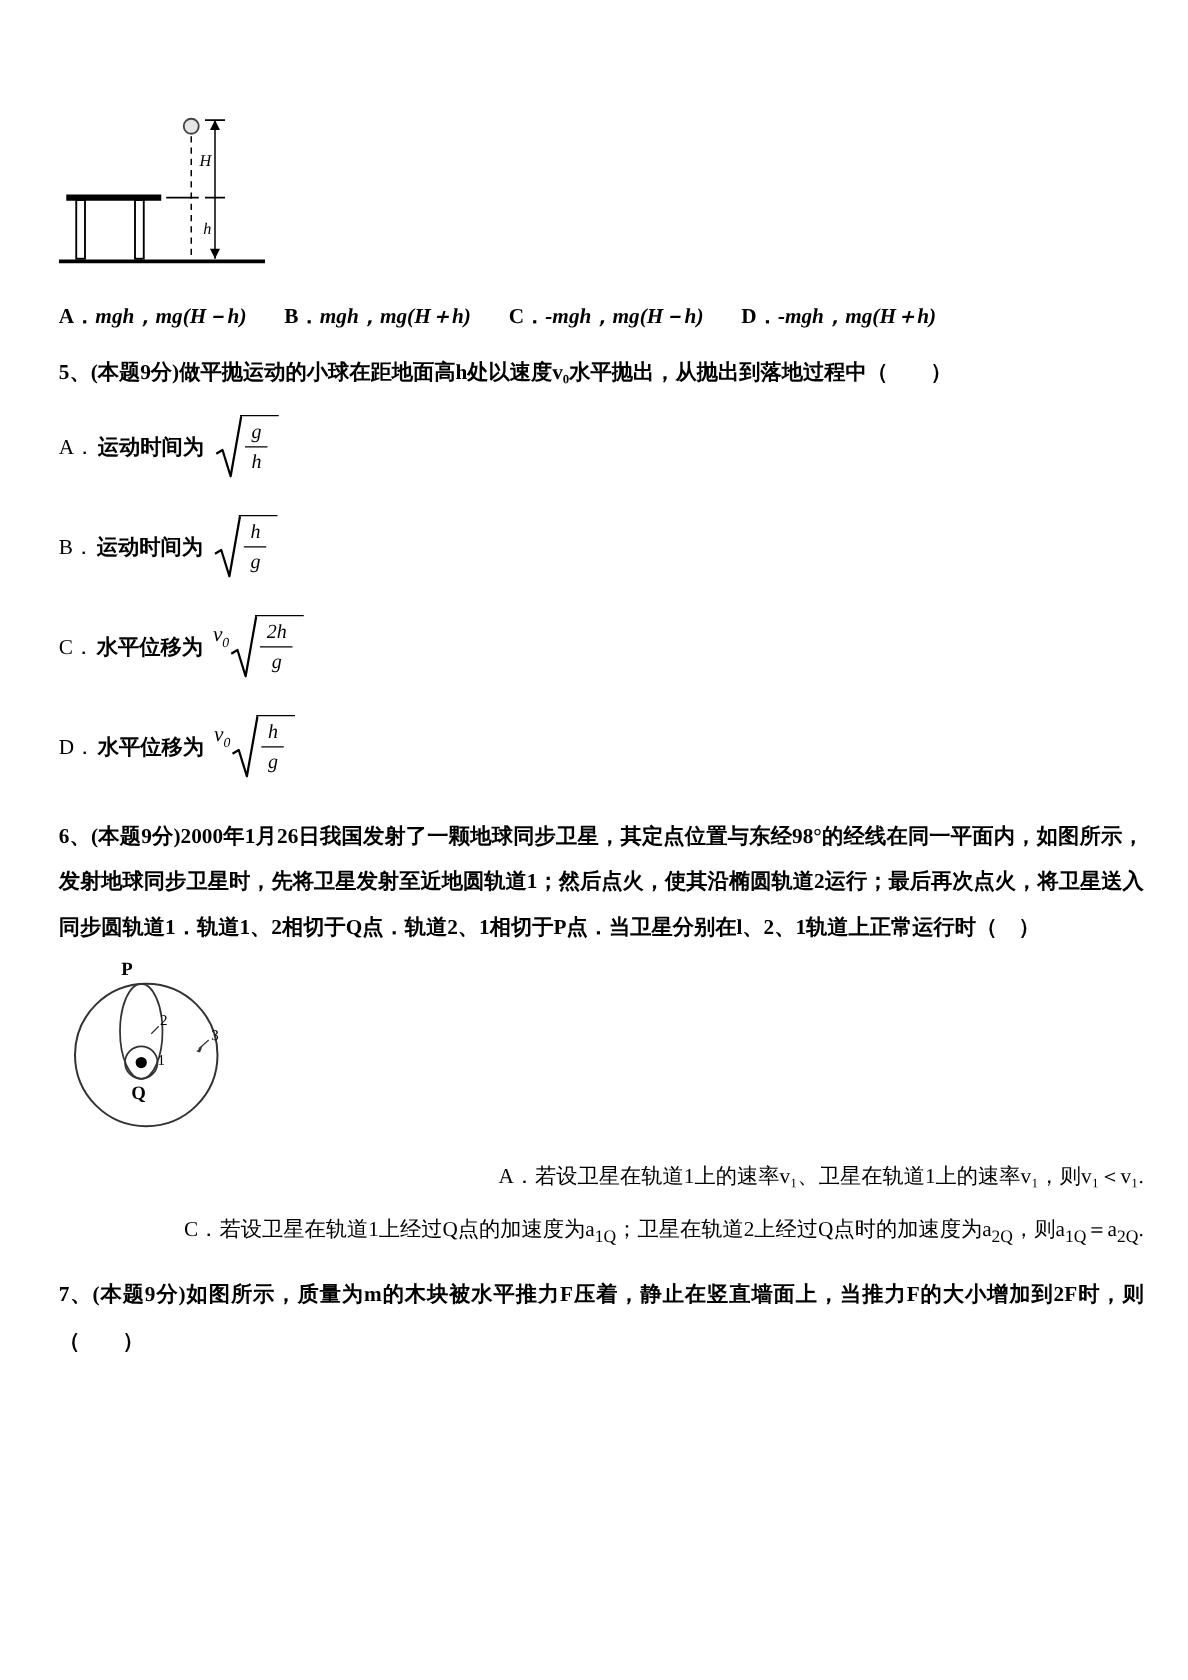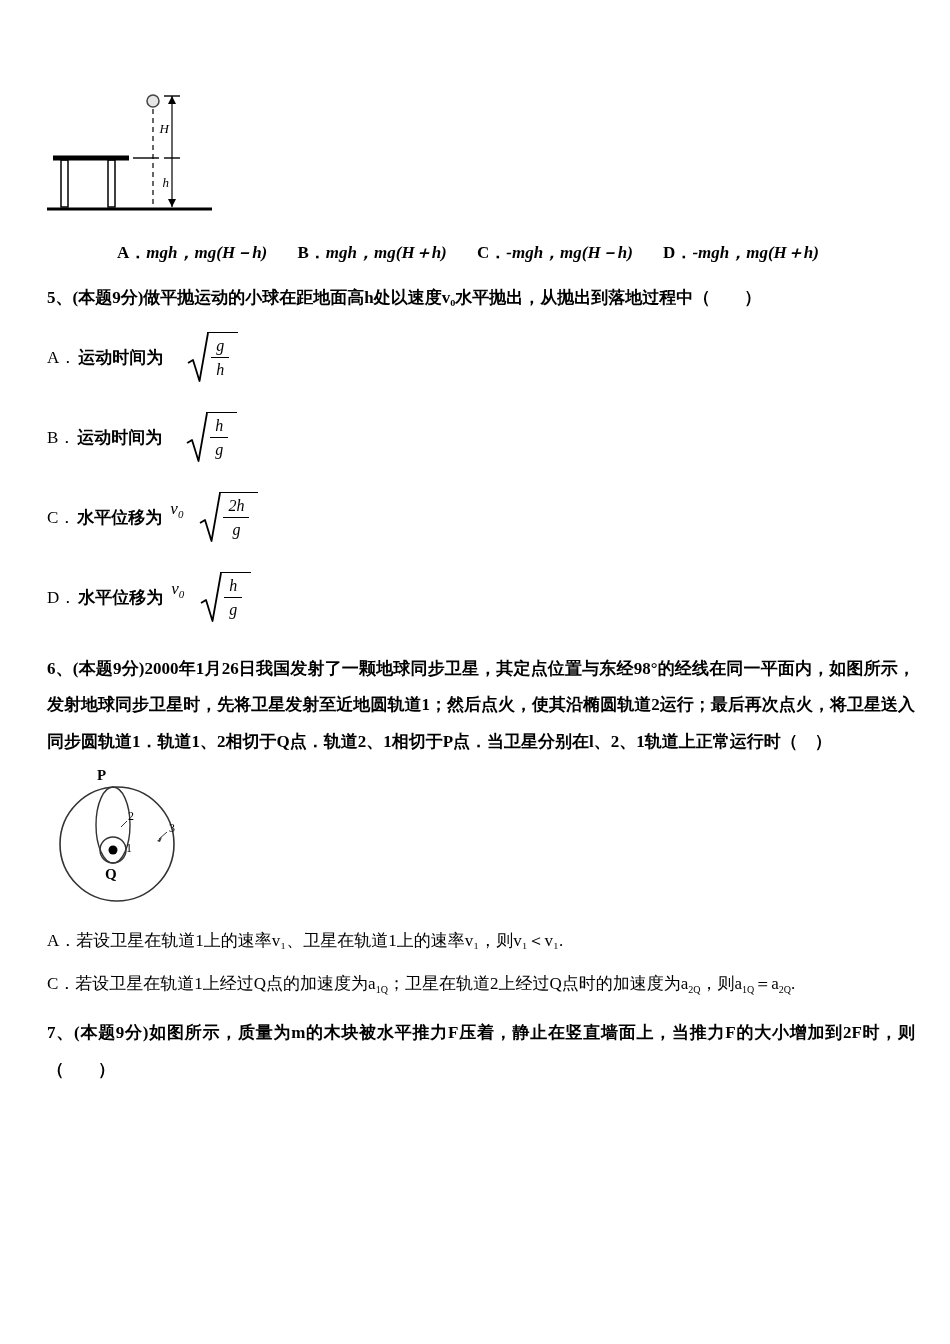--- a/index.html
+++ b/index.html
@@ -4,47 +4,47 @@
 <style>
   html,body{margin:0;padding:0;background:#ffffff;}
   .page{position:relative;width:950px;height:1344px;background:#ffffff;overflow:hidden;
         font-family:"Liberation Serif","DejaVu Serif",serif;color:#000;}
   .content{position:absolute;left:47px;top:0;width:868px;font-size:17px;}
 
   
   .fig1{margin-top:88px;width:170px;height:126px;}
 
   
-  .q4-line{margin-top:22px;white-space:nowrap;text-align:center;}
+  .q4-line{margin-top:22px;white-space:nowrap;}
   .q4-label{font-weight:bold;}
   .q4-formula{font-weight:bold;font-style:italic;margin-right:26px;}
 
   
   .q-stem{margin-top:16px;line-height:2.15;text-align:justify;font-weight:bold;}
 
   
   .q5-option{display:flex;align-items:center;margin:14px 0 26px;}
   .opt-label{margin-right:2px;}
   .opt-text{margin-right:8px;font-weight:bold;}
   .opt-formula{display:inline-flex;align-items:center;}
-  .pre-var{font-style:italic;position:relative;top:-8px;margin-right:16px;text-align:center;}
+  .pre-var{font-style:italic;position:relative;top:-8px;margin-right:1px;text-align:center;}
   .pre-var sub{font-size:11px;font-style:italic;}
   .sqrt{display:inline-flex;align-items:flex-start;}
   .radical-svg{display:block;}
   .radicand{border-top:1.7px solid #000;margin-left:-2px;margin-top:1px;padding:3px 9px 0 4px;}
   .frac{display:flex;flex-direction:column;align-items:center;font-style:italic;line-height:1.2;font-size:16px;}
   .frac .num{border-bottom:1.4px solid #000;padding:0 5px 2px;}
   .frac .den{padding-top:2px;}
 
   
   .fig2{margin-top:6px;width:155px;height:142px;}
 
   
-  .q6-option{margin:14px 0;line-height:1.7;}
-  .q6-option sub{font-size:10px;}
+  .q6-option{margin:14px 0;line-height:1.7;text-align:right;}
+  .q6-option sub{font-size:14px;}
 
   svg text{font-family:"Liberation Serif","DejaVu Serif",serif;}
 </style>
 </head>
 <body>
 
 <div class="page">
   <div class="content">
 
     

